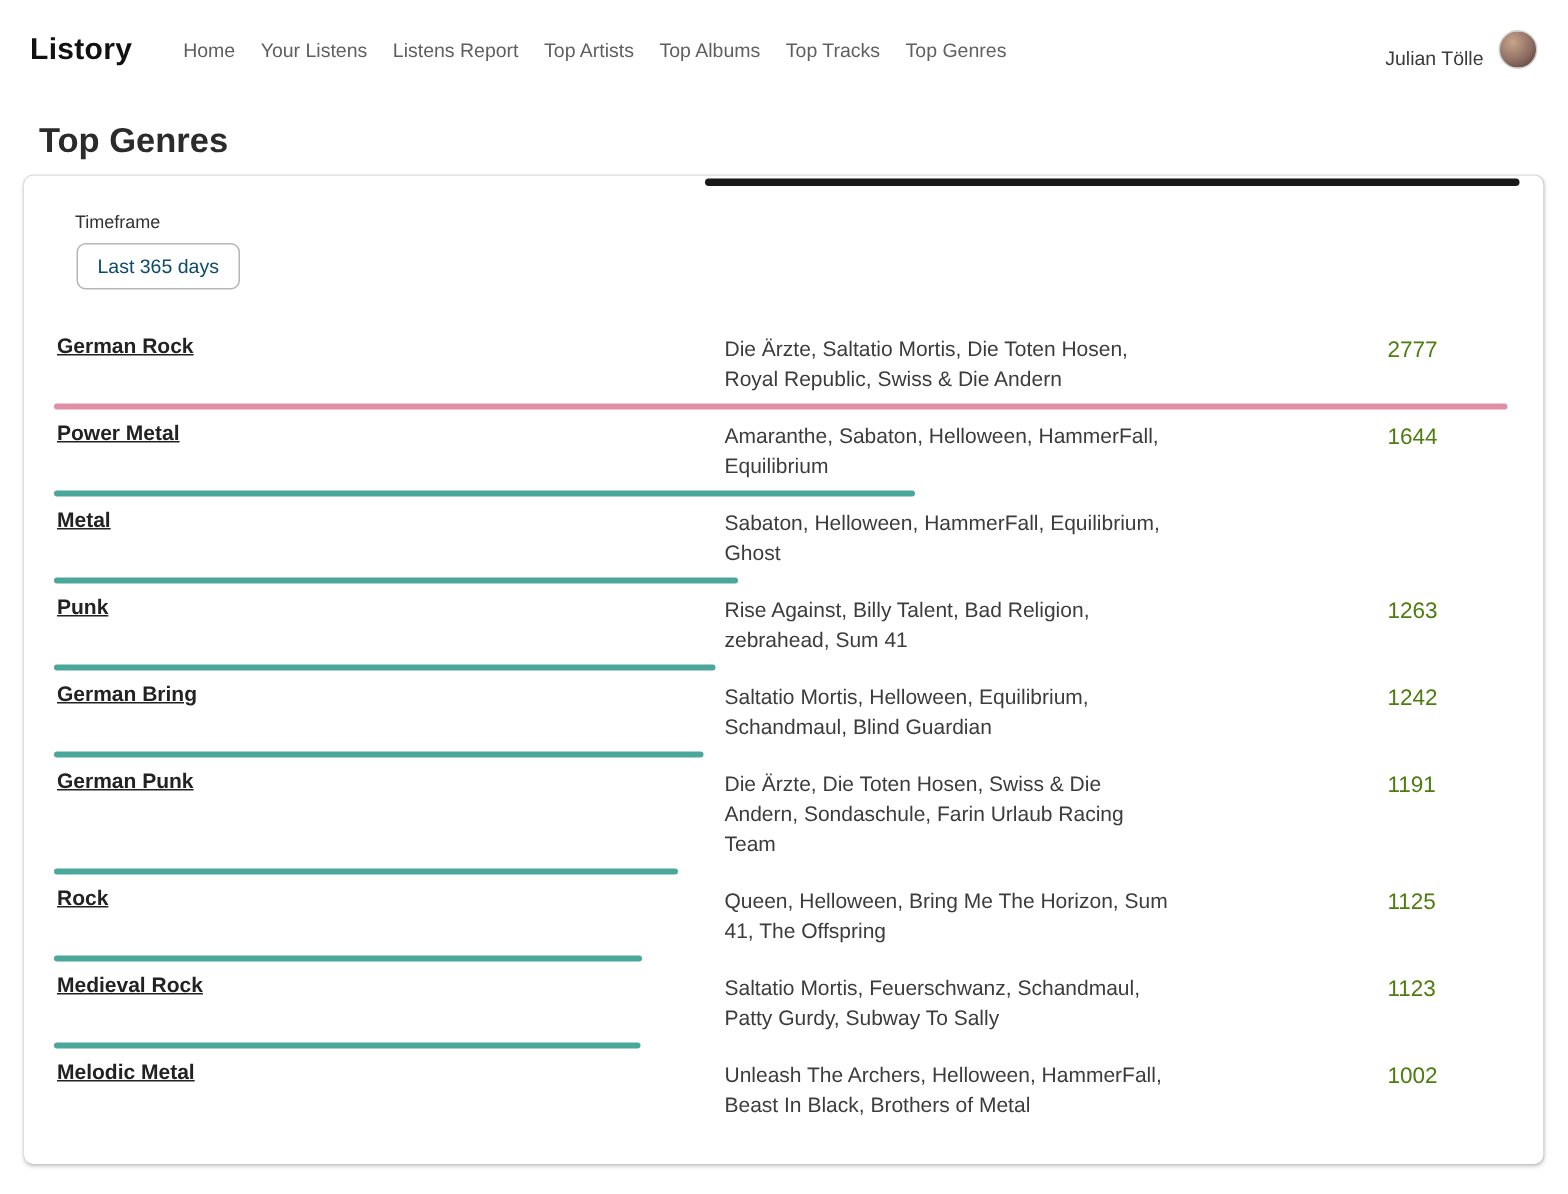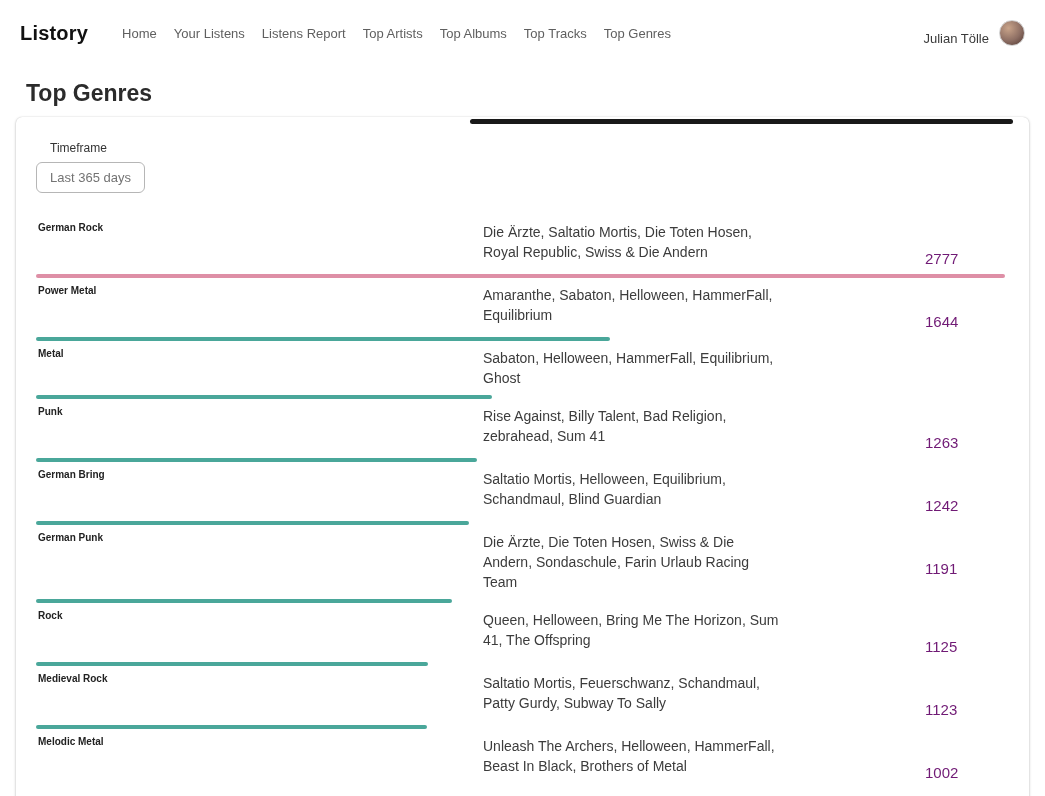--- a/index.html
+++ b/index.html
@@ -68,55 +68,55 @@
     cursor: grab;
   }
 
   .timeframe-label {
     font-size: 12px;
     color: #333333;
     margin: 4px 0 7px 14px;
   }
   .timeframe-select {
     display: inline-block;
-    margin-left: 0;
+    margin-left: 15px;
     padding: 7px 13px;
     font-size: 13px;
-    color: #737373;
+    color: #0c4a6e;
     border: 1px solid #b6b6b6;
     border-radius: 6px;
     background: #fff;
     cursor: pointer;
   }
 
   
   .genre-table { margin-top: 22px; }
   .genre-row {
     display: grid;
     grid-template-columns: 447px 300px 1fr;
     align-items: start;
     padding-top: 7px;
   }
   .genre-name {
-    font-size: 10px;
+    font-size: 14px;
     font-weight: 700;
     color: #222222;
     padding-left: 2px;
+    text-decoration: underline;
   }
   .genre-artists {
     font-size: 14px;
     color: #3c3c3c;
     line-height: 20px;
   }
   .genre-count {
     font-size: 15px;
-    color: #701a75;
+    color: #4d7c0f;
     padding-left: 142px;
     padding-top: 3px;
-    margin-top: 25px;
   }
   .genre-bar-track {
     grid-column: 1 / -1;
     margin-top: 7px;
     height: 4px;
   }
   .genre-bar {
     height: 4px;
     border-radius: 2px;
   }

